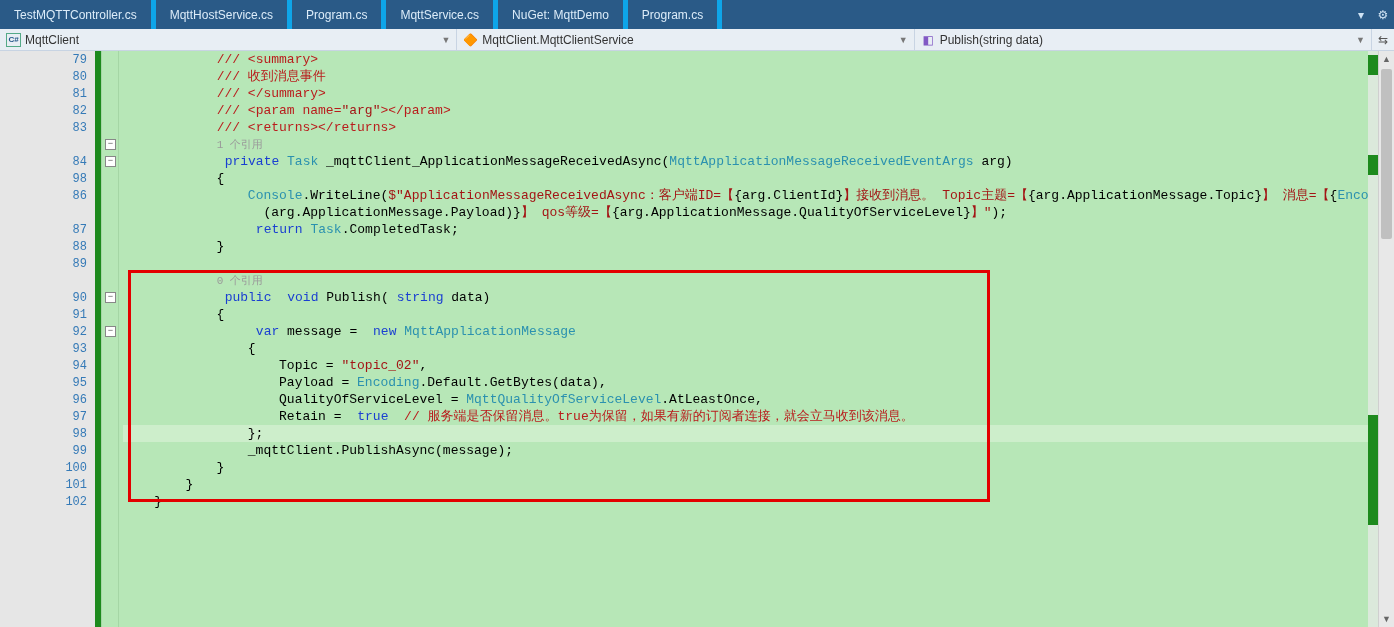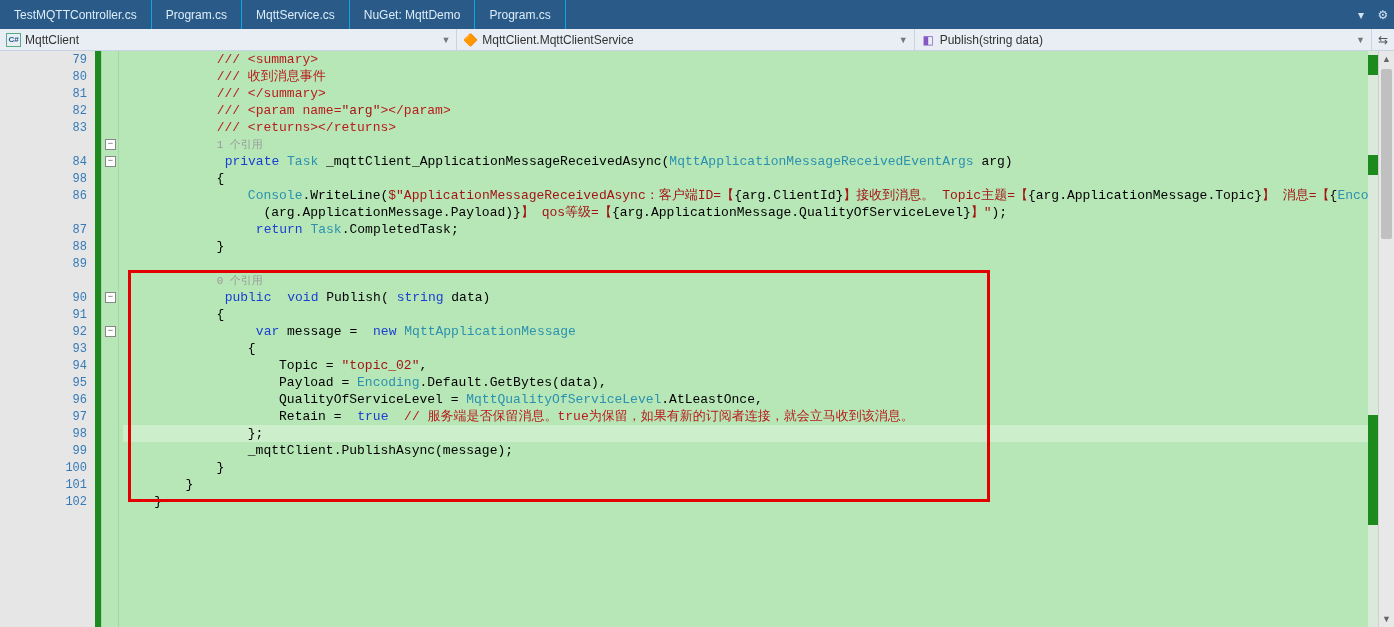--- a/index.html
+++ b/index.html
@@ -14,21 +14,21 @@
   
   .tabbar {
     display:flex; align-items:stretch;
     height:29px; background:#2a5a87; color:#fff;
     padding-left:0;
   }
   .tab {
     display:flex; align-items:center;
     padding:0 14px; height:29px;
     color:#dcecf9; font-size:12px;
-    border-right:1px solid #0ea5e9;
+    border-right:5px solid #0ea5e9;
     cursor:pointer;
   }
   .tab.active {
     background:#ffe9a6; color:#000; font-weight:normal;
     border-top:2px solid #e5c365;
   }
   .tab.active b { font-weight:bold; }
   .tab .pin { margin-left:6px; color:#b58900; font-size:10px;}
   .tab .close{ margin-left:6px; color:#333; font-size:11px;}
   .tabbar .right-icons{ margin-left:auto; display:flex;}
@@ -112,20 +112,23 @@
     background:#dbe9db;
   }
   .rtmarg .bar{ background:#1d8a1d; width:100%;}
 </style>
 </head>
 <body>
 
 <div class="tabbar">
   <div class="tab">
       <span>TestMQTTController.cs</span>
+    </div>
+  <div class="tab">
+      <span>MqttHostService.cs</span>
     </div>
   <div class="tab">
       <span>Program.cs</span>
     </div>
   <div class="tab">
       <span>MqttService.cs</span>
     </div>
   <div class="tab">
       <span>NuGet: MqttDemo</span>
     </div>

